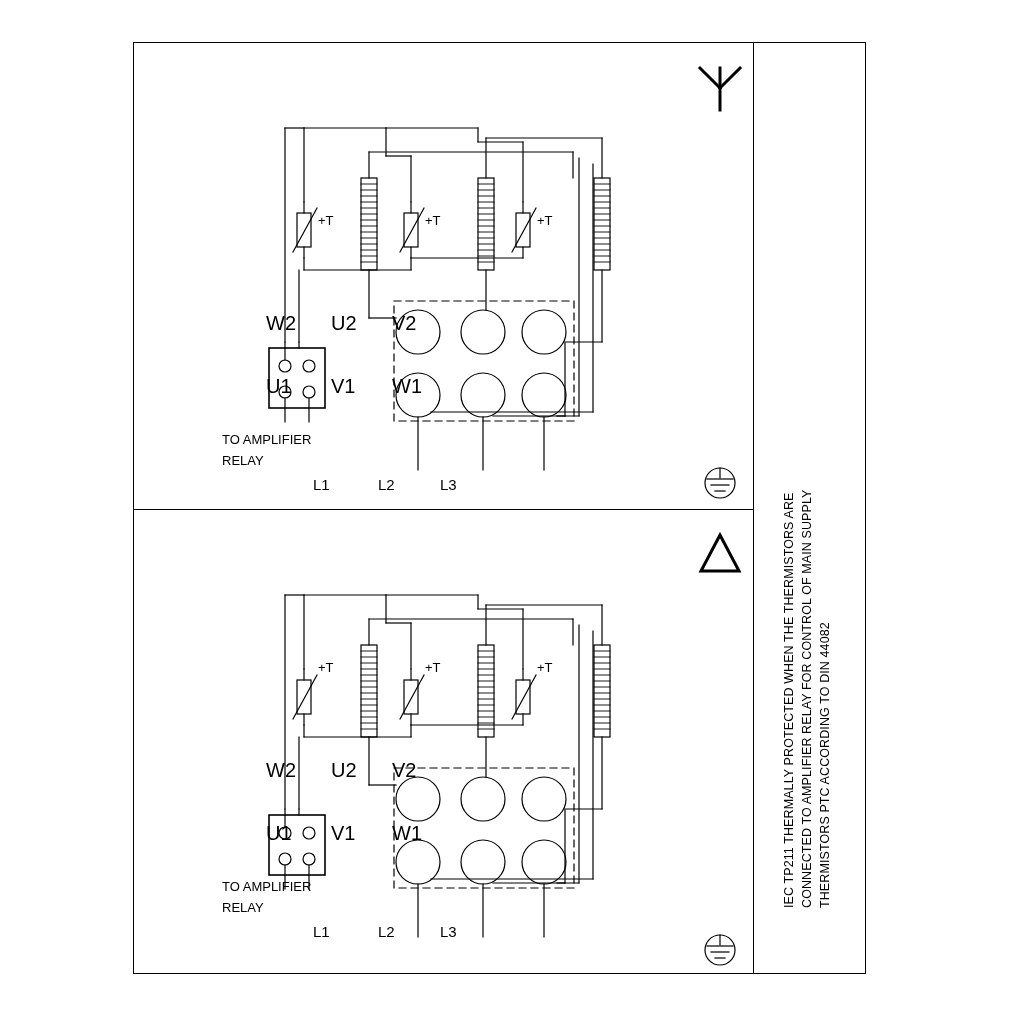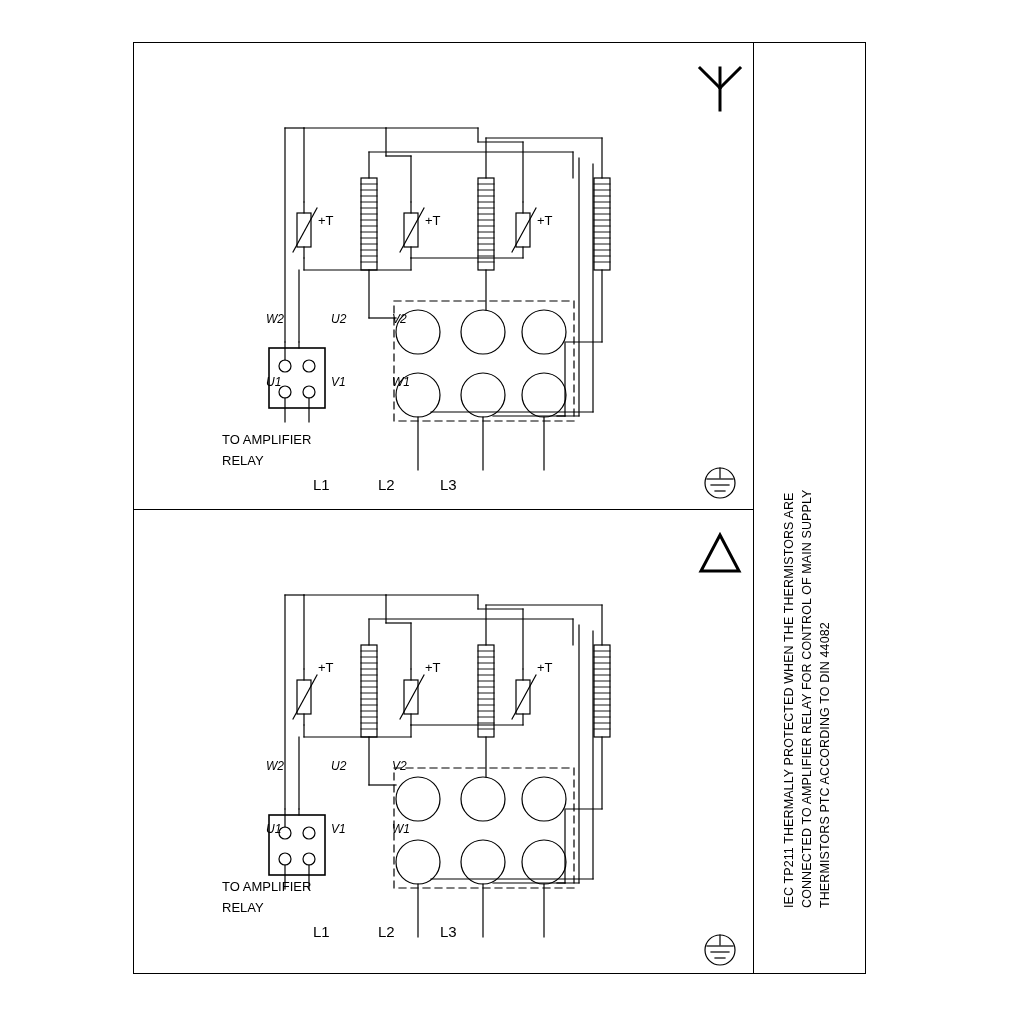--- a/index.html
+++ b/index.html
@@ -83,22 +83,21 @@
   .note-line.l2 { left: 40px;  top: 548px; }
   .note-line.l3 { left: 58px;  top: 548px; }
 
   .label {
     position: absolute;
     font-size: 13px;
     color: #000;
     white-space: nowrap;
   }
   .label-big {
-    font-size: 12px;
-    font-style: italic;
+    font-size: 20px;
   }
   .amp-l1 { left: 222px; top: 432px; }
   .amp-l2 { left: 222px; top: 453px; }
   .amp2-l1 { left: 222px; top: 879px; }
   .amp2-l2 { left: 222px; top: 900px; }
 </style>
 </head>
 <body>
 
 <div id="root">

